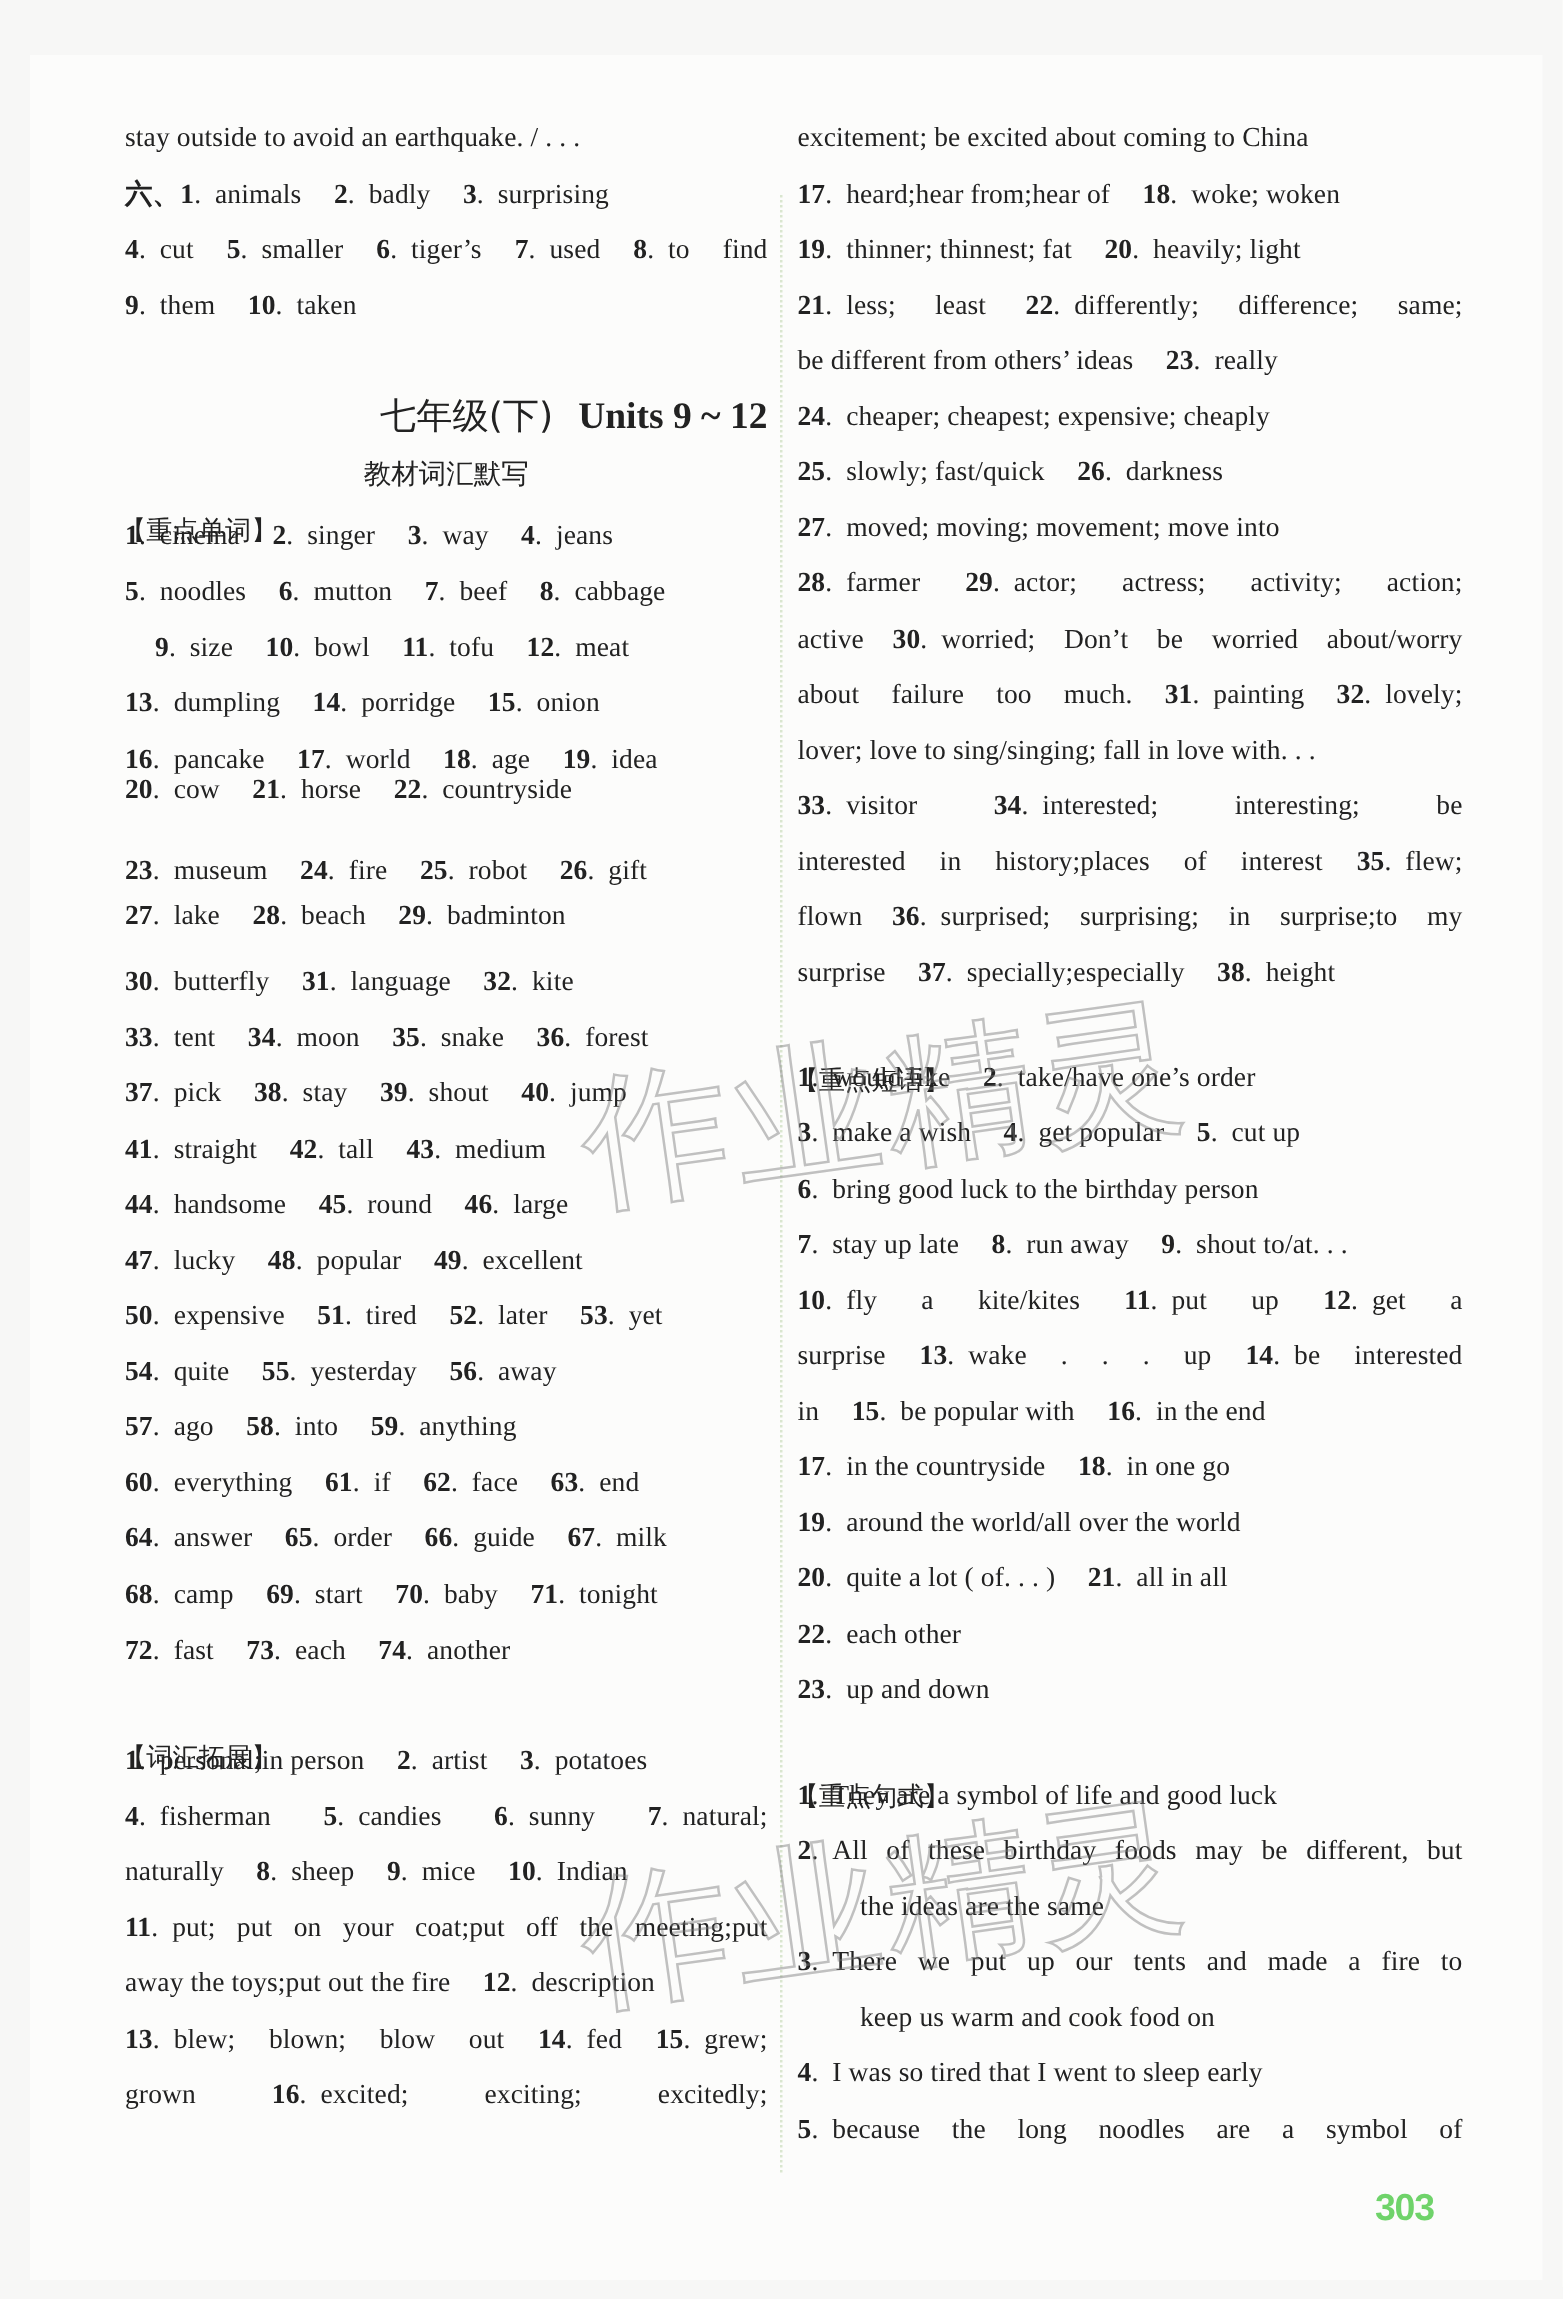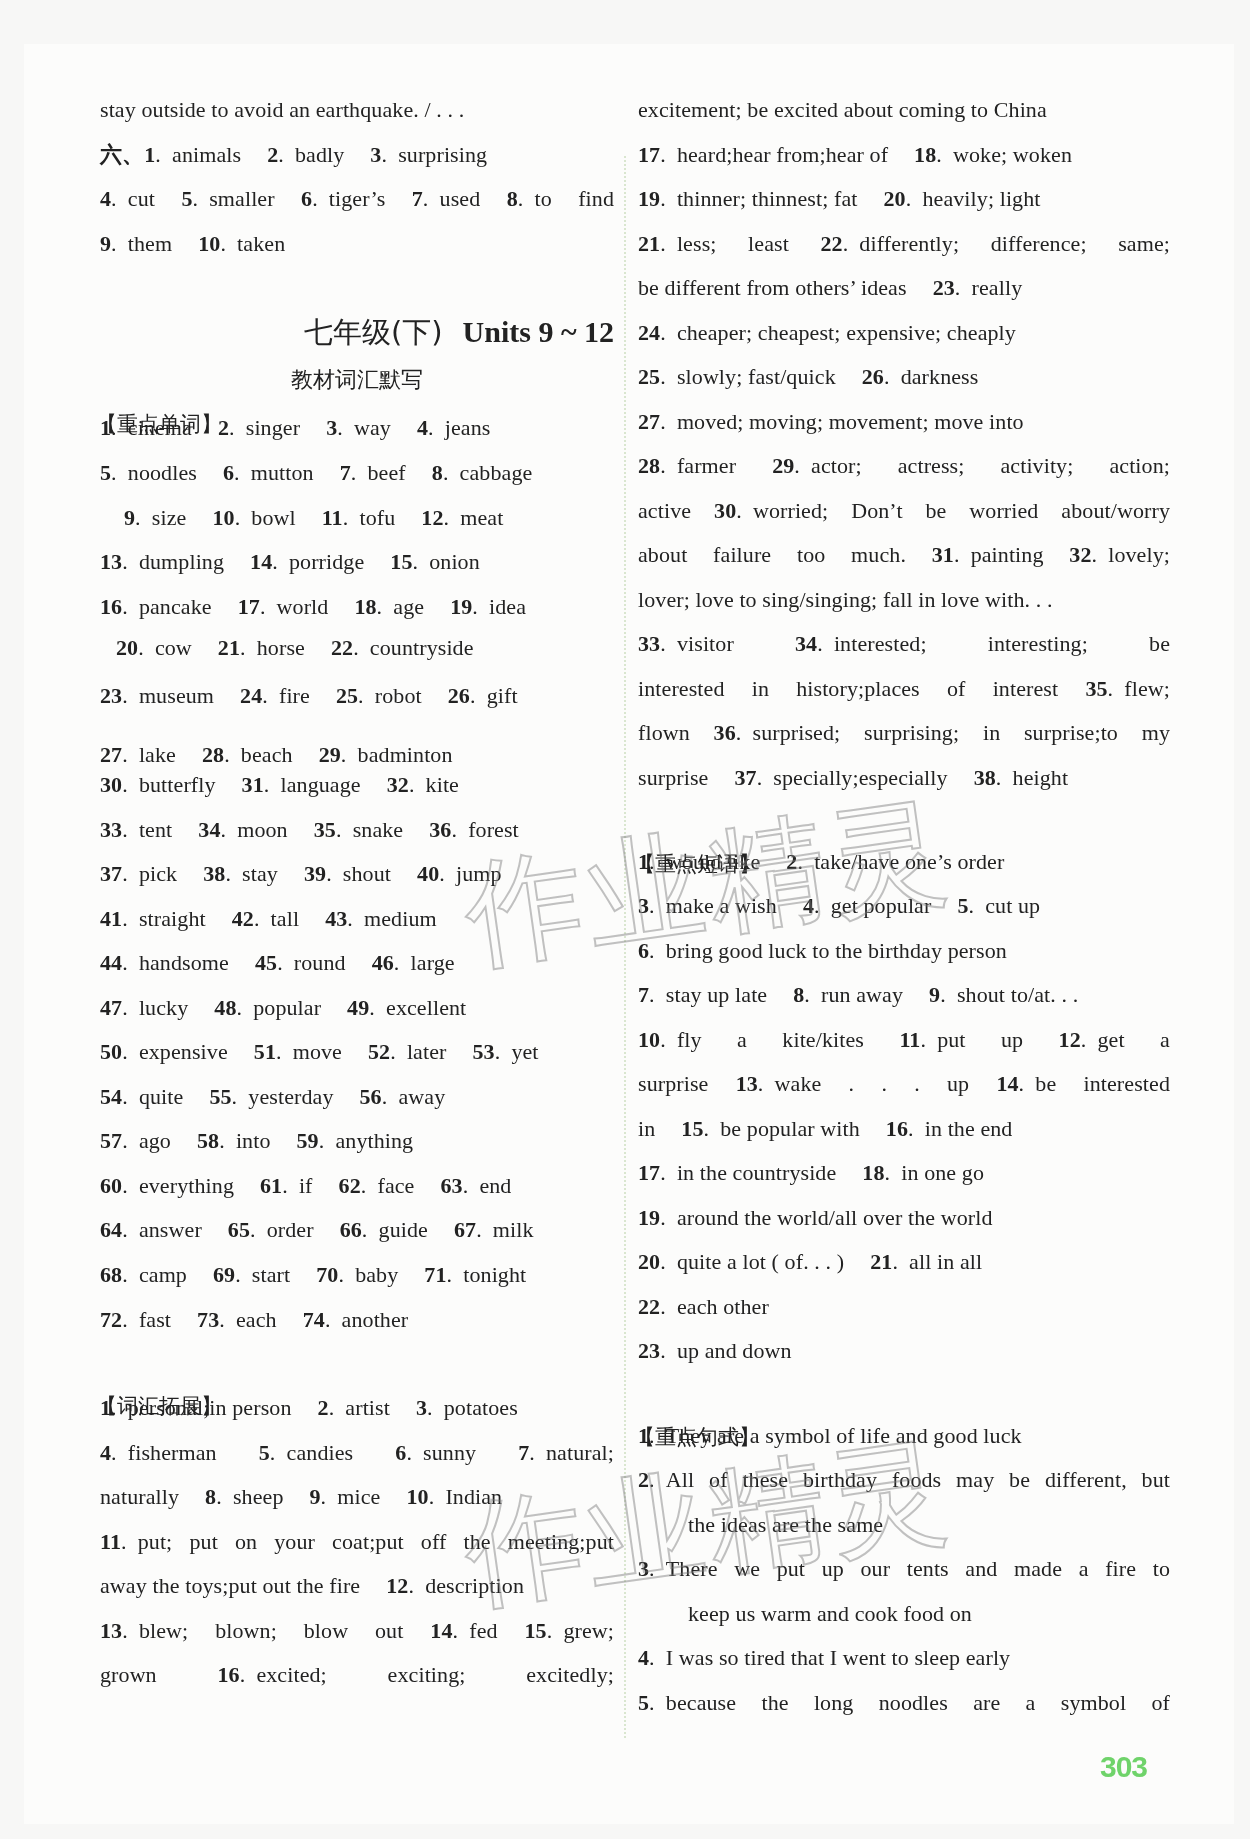--- a/index.html
+++ b/index.html
@@ -72,30 +72,30 @@
       <span>七年级(下)</span><span class="en">Units 9 ~ 12</span>
     </div>
     <div class="subtitle" style="top:316px;">教材词汇默写</div>
     <div class="section" style="top:360px;">【重点单词】</div>
     <div id="left-words">
         <div class="line" style="top: 362px;"><span class="seg"><b>1</b>. <span>cinema</span></span><span class="seg"><b>2</b>. <span>singer</span></span><span class="seg"><b>3</b>. <span>way</span></span><span class="seg"><b>4</b>. <span>jeans</span></span></div>
         <div class="line" style="top: 407px;"><span class="seg"><b>5</b>. <span>noodles</span></span><span class="seg"><b>6</b>. <span>mutton</span></span><span class="seg"><b>7</b>. <span>beef</span></span><span class="seg"><b>8</b>. <span>cabbage</span></span></div>
         <div class="line" style="top: 452px; margin-left: 24px;"><span class="seg"><b>9</b>. <span>size</span></span><span class="seg"><b>10</b>. <span>bowl</span></span><span class="seg"><b>11</b>. <span>tofu</span></span><span class="seg"><b>12</b>. <span>meat</span></span></div>
         <div class="line" style="top: 496px;"><span class="seg"><b>13</b>. <span>dumpling</span></span><span class="seg"><b>14</b>. <span>porridge</span></span><span class="seg"><b>15</b>. <span>onion</span></span></div>
         <div class="line" style="top: 541px;"><span class="seg"><b>16</b>. <span>pancake</span></span><span class="seg"><b>17</b>. <span>world</span></span><span class="seg"><b>18</b>. <span>age</span></span><span class="seg"><b>19</b>. <span>idea</span></span></div>
-        <div class="line" style="top: 582px; margin-left: 16px;"><span class="seg"><b>20</b>. <span>cow</span></span><span class="seg"><b>21</b>. <span>horse</span></span><span class="seg"><b>22</b>. <span>countryside</span></span></div>
+        <div class="line" style="top: 565px;"><span class="seg"><b>20</b>. <span>cow</span></span><span class="seg"><b>21</b>. <span>horse</span></span><span class="seg"><b>22</b>. <span>countryside</span></span></div>
         <div class="line" style="top: 630px;"><span class="seg"><b>23</b>. <span>museum</span></span><span class="seg"><b>24</b>. <span>fire</span></span><span class="seg"><b>25</b>. <span>robot</span></span><span class="seg"><b>26</b>. <span>gift</span></span></div>
-        <div class="line" style="top: 689px;"><span class="seg"><b>27</b>. <span>lake</span></span><span class="seg"><b>28</b>. <span>beach</span></span><span class="seg"><b>29</b>. <span>badminton</span></span></div>
+        <div class="line" style="top: 666px;"><span class="seg"><b>27</b>. <span>lake</span></span><span class="seg"><b>28</b>. <span>beach</span></span><span class="seg"><b>29</b>. <span>badminton</span></span></div>
         <div class="line" style="top: 719px;"><span class="seg"><b>30</b>. <span>butterfly</span></span><span class="seg"><b>31</b>. <span>language</span></span><span class="seg"><b>32</b>. <span>kite</span></span></div>
         <div class="line" style="top: 764px;"><span class="seg"><b>33</b>. <span>tent</span></span><span class="seg"><b>34</b>. <span>moon</span></span><span class="seg"><b>35</b>. <span>snake</span></span><span class="seg"><b>36</b>. <span>forest</span></span></div>
         <div class="line" style="top: 808px;"><span class="seg"><b>37</b>. <span>pick</span></span><span class="seg"><b>38</b>. <span>stay</span></span><span class="seg"><b>39</b>. <span>shout</span></span><span class="seg"><b>40</b>. <span>jump</span></span></div>
         <div class="line" style="top: 853px;"><span class="seg"><b>41</b>. <span>straight</span></span><span class="seg"><b>42</b>. <span>tall</span></span><span class="seg"><b>43</b>. <span>medium</span></span></div>
         <div class="line" style="top: 897px;"><span class="seg"><b>44</b>. <span>handsome</span></span><span class="seg"><b>45</b>. <span>round</span></span><span class="seg"><b>46</b>. <span>large</span></span></div>
         <div class="line" style="top: 942px;"><span class="seg"><b>47</b>. <span>lucky</span></span><span class="seg"><b>48</b>. <span>popular</span></span><span class="seg"><b>49</b>. <span>excellent</span></span></div>
-        <div class="line" style="top: 986px;"><span class="seg"><b>50</b>. <span>expensive</span></span><span class="seg"><b>51</b>. <span>move</span></span><span class="seg"><b>52</b>. <span>later</span></span><span class="seg"><b>53</b>. <span>yet</span></span></div>
+        <div class="line" style="top: 986px;"><span class="seg"><b>50</b>. <span>expensive</span></span><span class="seg"><b>51</b>. <span>tired</span></span><span class="seg"><b>52</b>. <span>later</span></span><span class="seg"><b>53</b>. <span>yet</span></span></div>
         <div class="line" style="top: 1031px;"><span class="seg"><b>54</b>. <span>quite</span></span><span class="seg"><b>55</b>. <span>yesterday</span></span><span class="seg"><b>56</b>. <span>away</span></span></div>
         <div class="line" style="top: 1075px;"><span class="seg"><b>57</b>. <span>ago</span></span><span class="seg"><b>58</b>. <span>into</span></span><span class="seg"><b>59</b>. <span>anything</span></span></div>
         <div class="line" style="top: 1120px;"><span class="seg"><b>60</b>. <span>everything</span></span><span class="seg"><b>61</b>. <span>if</span></span><span class="seg"><b>62</b>. <span>face</span></span><span class="seg"><b>63</b>. <span>end</span></span></div>
         <div class="line" style="top: 1164px;"><span class="seg"><b>64</b>. <span>answer</span></span><span class="seg"><b>65</b>. <span>order</span></span><span class="seg"><b>66</b>. <span>guide</span></span><span class="seg"><b>67</b>. <span>milk</span></span></div>
         <div class="line" style="top: 1209px;"><span class="seg"><b>68</b>. <span>camp</span></span><span class="seg"><b>69</b>. <span>start</span></span><span class="seg"><b>70</b>. <span>baby</span></span><span class="seg"><b>71</b>. <span>tonight</span></span></div>
         <div class="line" style="top: 1254px;"><span class="seg"><b>72</b>. <span>fast</span></span><span class="seg"><b>73</b>. <span>each</span></span><span class="seg"><b>74</b>. <span>another</span></span></div>
       </div>
     <div class="section" style="top:1342px;">【词汇拓展】</div>
     <div id="left-expand">
         <div class="line" style="top: 1342px;"><span class="seg"><b>1</b>. <span>personal;in person</span></span><span class="seg"><b>2</b>. <span>artist</span></span><span class="seg"><b>3</b>. <span>potatoes</span></span></div>

